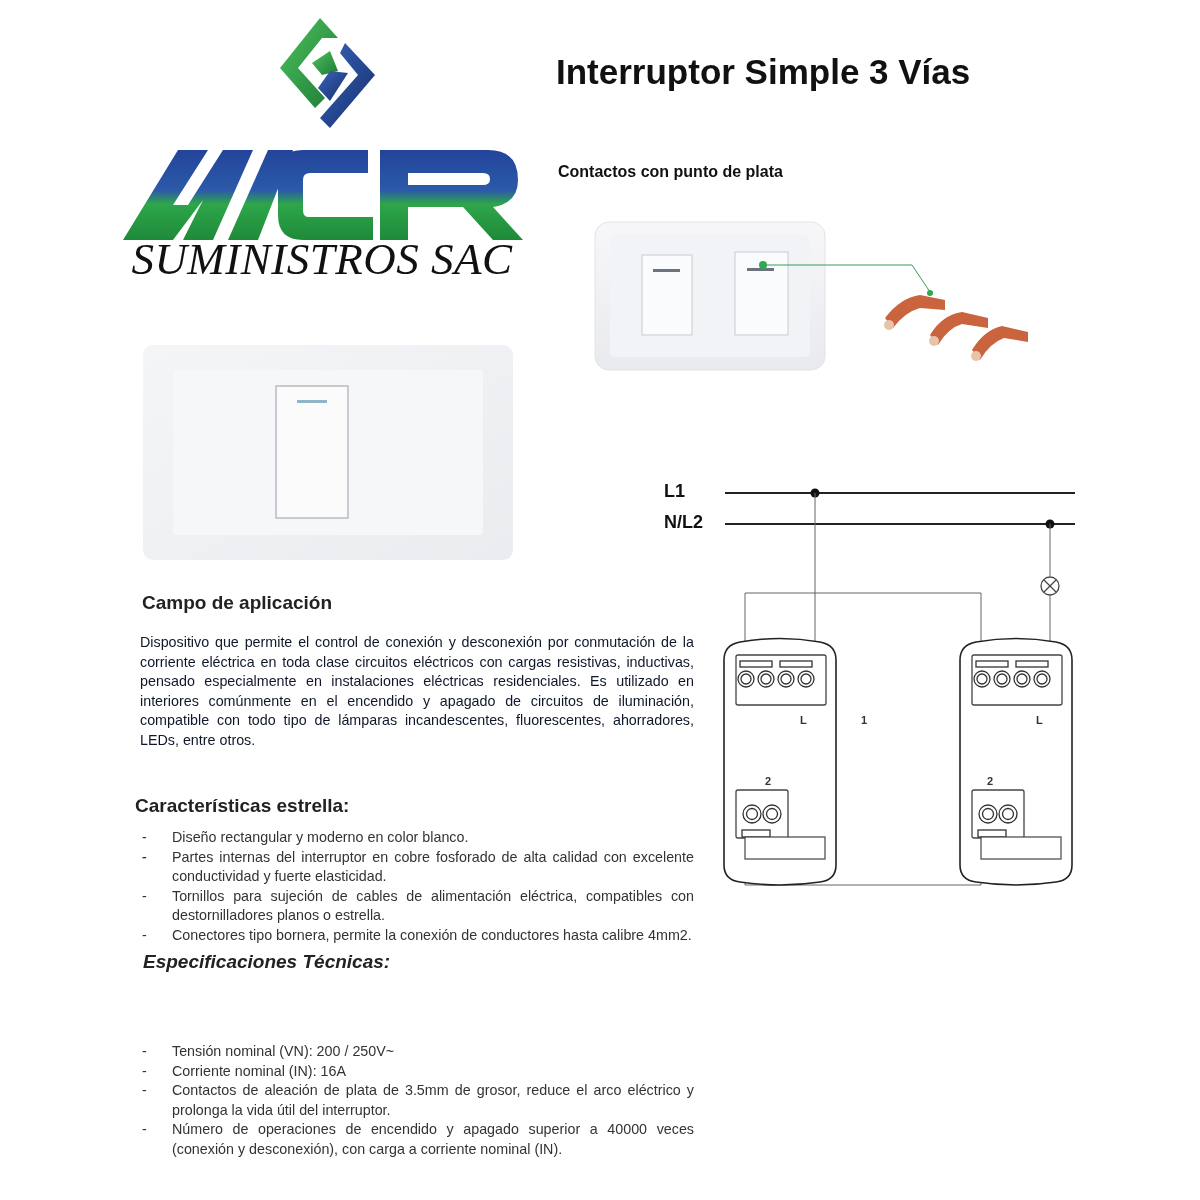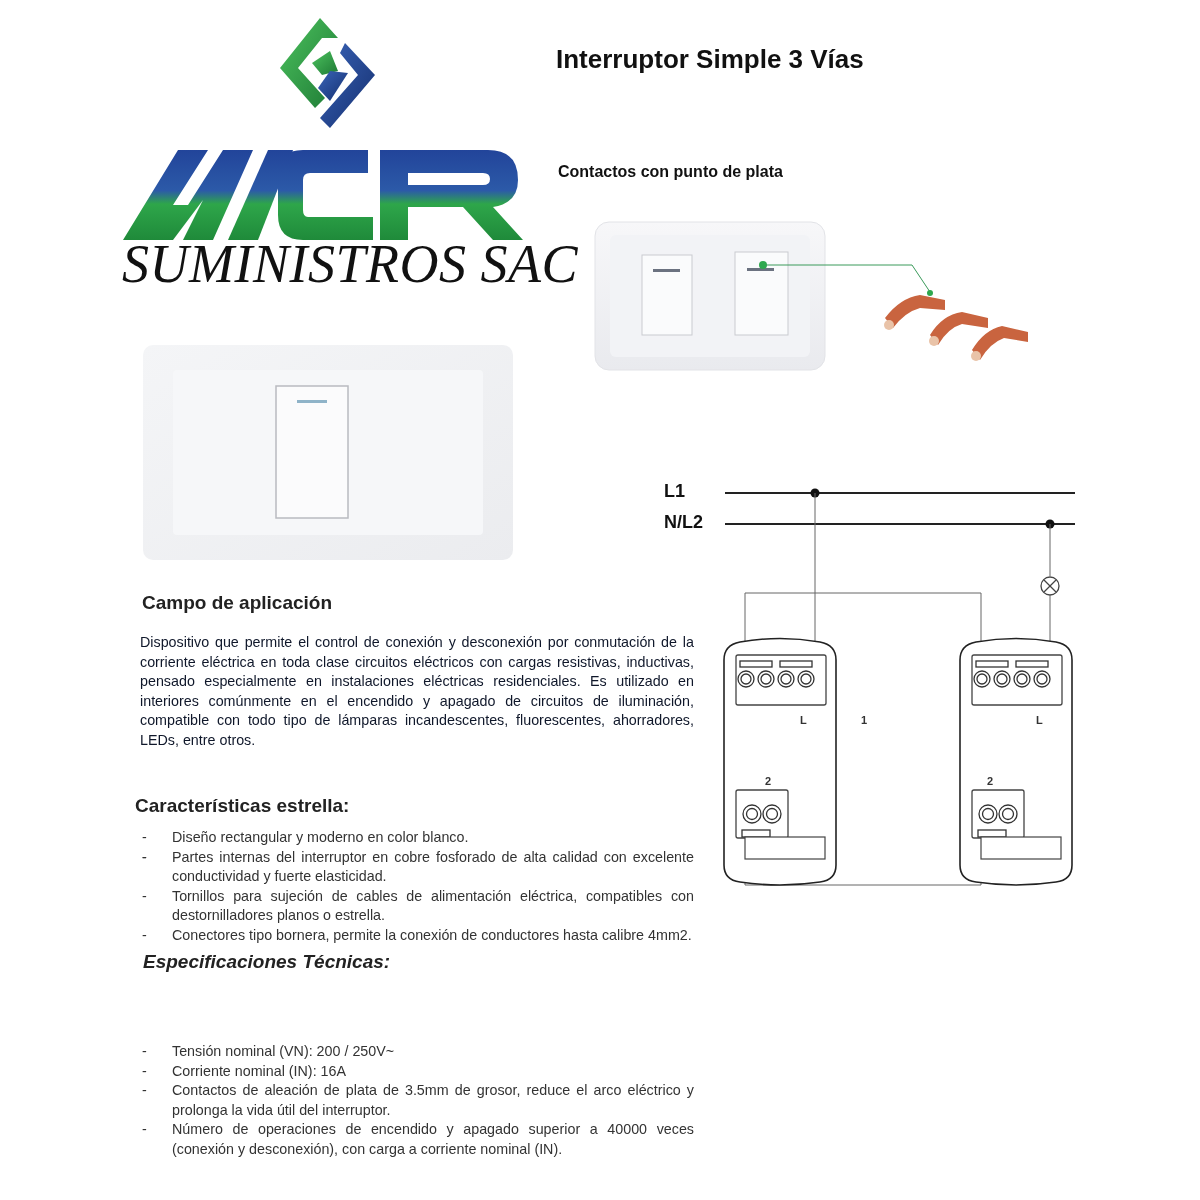--- a/index.html
+++ b/index.html
@@ -2,24 +2,24 @@
 <html><head>
 <meta charset="utf-8">
 <style>
   html, body { margin:0; padding:0; background:#ffffff; }
   body { width:1200px; height:1200px; position:relative; overflow:hidden; font-family:"Liberation Sans", sans-serif; color:#222; }
   .abs { position:absolute; }
 
   
   #logo { left:110px; top:5px; width:420px; height:300px; }
   .logo-mcr { position:absolute; left:8px; top:140px; width:410px; height:100px; }
-  .logo-suministros { position:absolute; left:12px; top:228px; width:400px; text-align:center; font-family:"Liberation Serif", serif; font-style:italic; font-size:54px; color:#111; letter-spacing:0.5px; white-space:nowrap; }
+  .logo-suministros { position:absolute; left:12px; top:228px; width:400px; text-align:center; font-family:"Liberation Serif", serif; font-style:italic; font-size:45px; color:#111; letter-spacing:0.5px; white-space:nowrap; }
   .logo-tagline { position:absolute; left:14px; top:278px; width:400px; text-align:center; font-size:15px; font-weight:bold; color:#3d8a4e; letter-spacing:0.2px; white-space:nowrap; }
 
-  #title { left:556px; top:44px; font-size:26px; font-weight:bold; color:#111; white-space:nowrap; }
+  #title { left:556px; top:52px; font-size:35px; font-weight:bold; color:#111; white-space:nowrap; }
   #subtitle { left:558px; top:163px; font-size:16px; font-weight:bold; color:#111; white-space:nowrap; }
 
   
   #photo-double { left:590px; top:210px; width:450px; height:175px; }
   #photo-single { left:138px; top:335px; width:380px; height:235px; }
 
   
   .h { font-size:19px; font-weight:bold; color:#222; white-space:nowrap; }
   .para { font-size:14.3px; line-height:19.5px; color:#0f172a; text-align:justify; }
   .list { margin:0; padding:0; list-style:none; }

